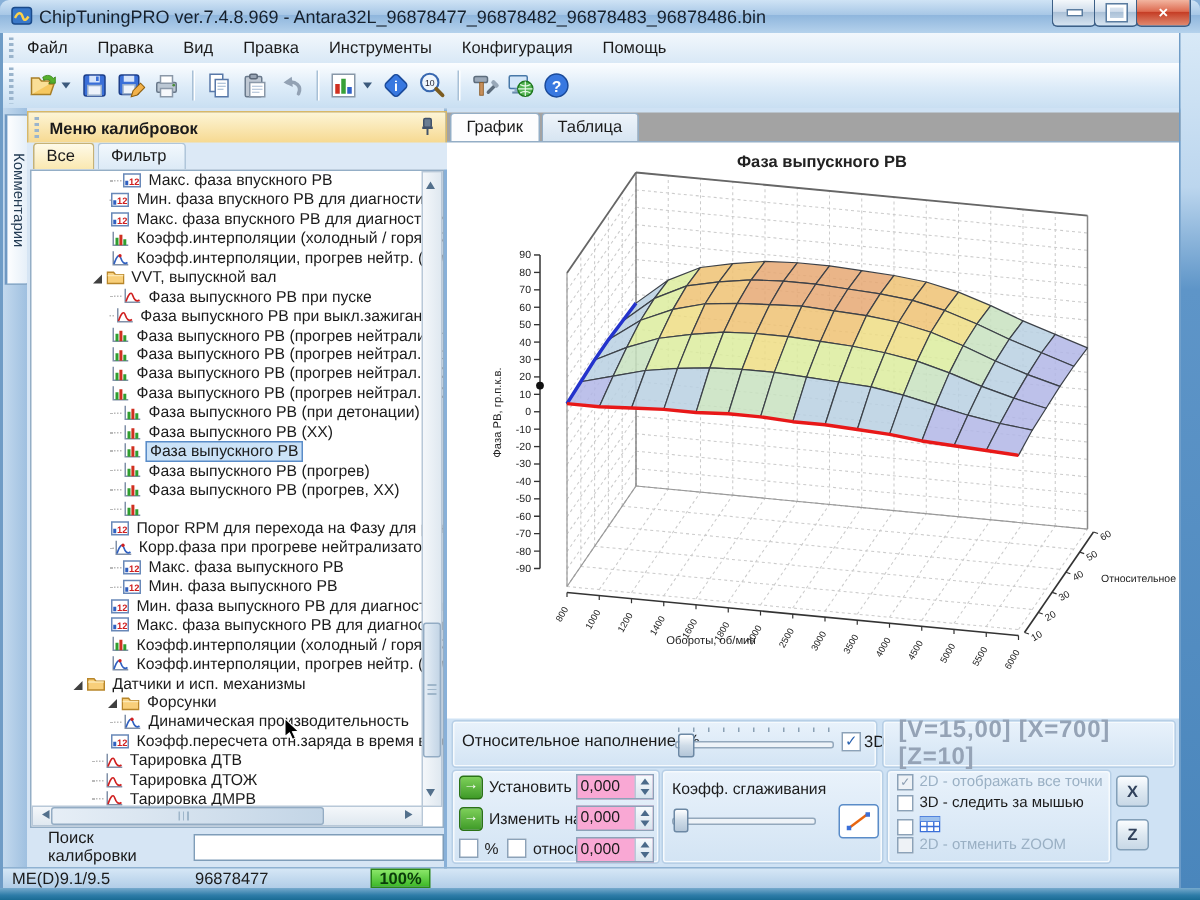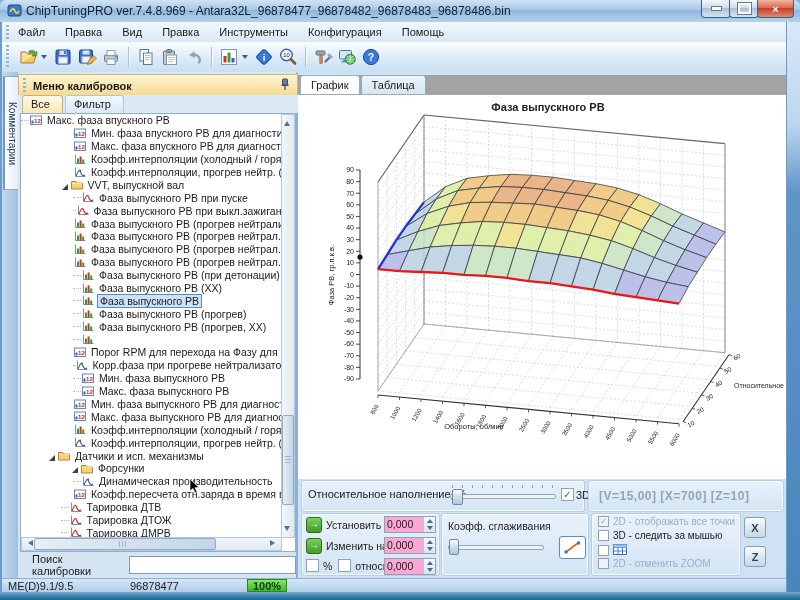--- a/index.html
+++ b/index.html
@@ -82,21 +82,21 @@
   #grp-load{left:301px;top:480px;width:282px;height:30px;}
   #load-label{left:308px;top:488px;font-size:11px;}
   .slider-ticks{display:flex;gap:9px;} .slider-ticks i{width:1px;height:3px;background:#8aa0b4;}
   .groove{background:#eef3f8;border:1px solid #93a8bc;border-radius:2px;height:3px;}
   .sthumb{background:linear-gradient(#fdfeff,#cfdce8 50%,#b4c6d8);border:1px solid #6c88a4;border-radius:2px;}
   .cb{width:11px;height:11px;background:#fff;border:1px solid #8ca2b8;display:inline-flex;align-items:center;justify-content:center;
      font-size:10px;line-height:10px;color:#2a62b0;flex:none;}
   .cb.ck::after{content:"✓";}
   .cb.dis{background:#eef2f6;color:#8a9cb0;}
   #grp-readout{left:588px;top:480px;width:194px;height:30px;display:flex;align-items:center;}
-  #readout{margin-left:10px;font-size:12px;font-weight:bold;color:#95a3b6;letter-spacing:.5px;}
+  #readout{margin-left:10px;font-size:16px;font-weight:bold;color:#95a3b6;letter-spacing:.5px;}
   #grp-set{left:301px;top:513px;width:137px;height:61px;}
   #grp-smooth{left:441px;top:513px;width:146px;height:61px;}
   #grp-opts{left:591px;top:513px;width:148px;height:61px;}
   .setrow{position:absolute;display:flex;align-items:center;}
   .greenbtn{width:14px;height:14px;border-radius:3px;background:linear-gradient(#7ed05a,#3f9b28);
     border:1px solid #2a7216;color:#fff;font-weight:bold;font-size:10px;line-height:12px;text-align:center;flex:none;}
   .setlbl{margin-left:4px;font-size:10.5px;}
   .spin{position:absolute;display:flex;height:15px;border:1px solid #8ca2b8;background:#f9a8d4;}
   .spin .val{width:34px;font-size:10.5px;padding:1px 2px;}
   .spin .arrows{width:11px;border-left:1px solid #b8c8d8;display:flex;flex-direction:column;background:linear-gradient(#f6fafd,#d8e4ee);}
@@ -268,21 +268,21 @@
         <rect x="2.5" y="6.4" width="7" height="1.6" fill="#41526a"></rect>
         <line x1="6" y1="8" x2="6" y2="12" stroke="#41526a" stroke-width="1.3"></line>
       </svg>
   </span>
 </div>
 <div class="abs" id="cal-tabs">
     <span class="cal-tab active">Все</span>
     <span class="cal-tab">Фильтр</span>
   </div>
 <div class="abs" id="tree">
-    <div class="trow" style=" text-align: center;">
+    <div class="trow" style="padding-left: 52px; text-align: center;">
       <span class="dots"></span>
       <span class="ticon">
         <svg width="12" height="11">
           <rect x="0.5" y="1" width="11" height="8.5" fill="#fff" stroke="#6888b8"></rect>
           <rect x="1.5" y="5.5" width="2" height="3" fill="#3060c0"></rect>
           <text x="7.5" y="8.2" font-size="6.2" font-weight="bold" text-anchor="middle" fill="#d02020">12</text>
         </svg>
       </span>
       <span class="tlabel">Макс. фаза впускного РВ</span>
     </div>
@@ -506,32 +506,32 @@
     </div>
     <div class="trow" style="padding-left: 52px;">
       <span class="dots"></span>
       <span class="ticon">
         <svg width="12" height="11">
           <rect x="0.5" y="1" width="11" height="8.5" fill="#fff" stroke="#6888b8"></rect>
           <rect x="1.5" y="5.5" width="2" height="3" fill="#3060c0"></rect>
           <text x="7.5" y="8.2" font-size="6.2" font-weight="bold" text-anchor="middle" fill="#d02020">12</text>
         </svg>
       </span>
-      <span class="tlabel">Мин. фаза выпускного РВ</span>
+      <span class="tlabel">Макс. фаза выпускного РВ</span>
     </div>
     <div class="trow" style="padding-left: 52px;">
       <span class="dots"></span>
       <span class="ticon">
         <svg width="12" height="11">
           <rect x="0.5" y="1" width="11" height="8.5" fill="#fff" stroke="#6888b8"></rect>
           <rect x="1.5" y="5.5" width="2" height="3" fill="#3060c0"></rect>
           <text x="7.5" y="8.2" font-size="6.2" font-weight="bold" text-anchor="middle" fill="#d02020">12</text>
         </svg>
       </span>
-      <span class="tlabel">Макс. фаза выпускного РВ</span>
+      <span class="tlabel">Мин. фаза выпускного РВ</span>
     </div>
     <div class="trow" style="padding-left: 52px;">
       <span class="dots"></span>
       <span class="ticon">
         <svg width="12" height="11">
           <rect x="0.5" y="1" width="11" height="8.5" fill="#fff" stroke="#6888b8"></rect>
           <rect x="1.5" y="5.5" width="2" height="3" fill="#3060c0"></rect>
           <text x="7.5" y="8.2" font-size="6.2" font-weight="bold" text-anchor="middle" fill="#d02020">12</text>
         </svg>
       </span>

